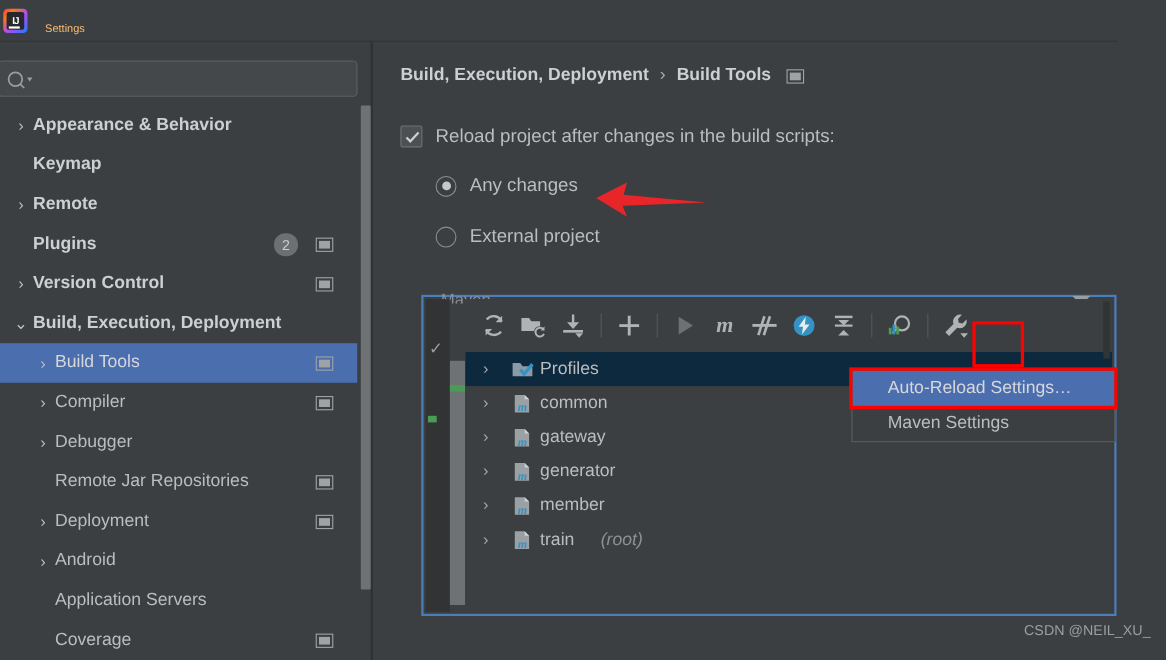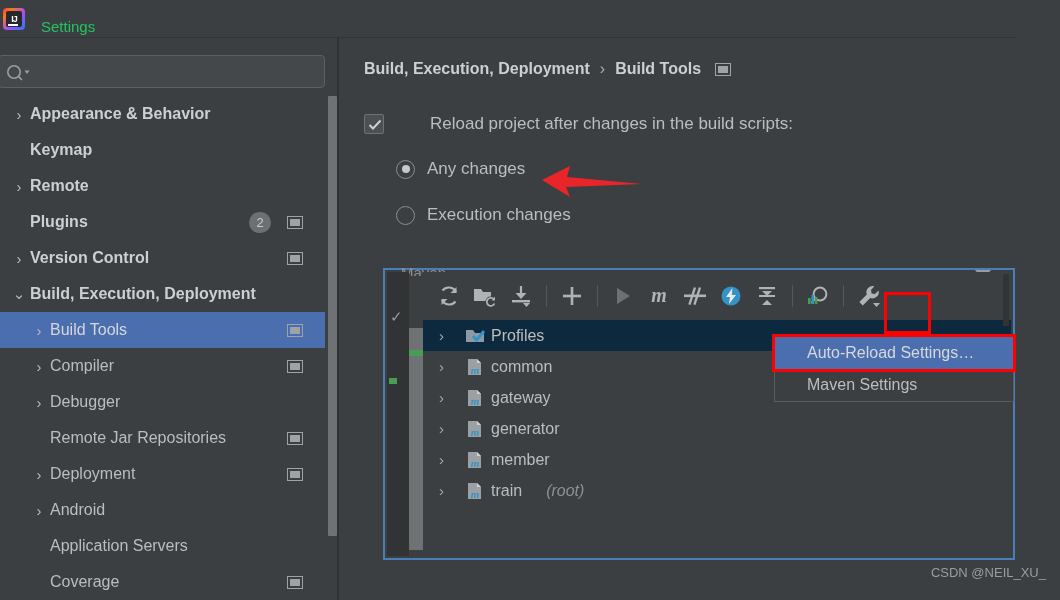--- a/index.html
+++ b/index.html
@@ -26,21 +26,21 @@
   .ij-logo .inner {
     position: absolute; left: 3px; top: 3px; width: 16px; height: 16px;
     background: #27282c; border-radius: 2px;
     color: #fff; font-size: 9px; font-weight: bold; font-family: "Liberation Sans", sans-serif;
     display: flex; align-items: center; justify-content: center; letter-spacing: -1px;
   }
   .ij-logo .underline {
     position: absolute; left: 5px; bottom: 4px; width: 10px; height: 2px; background: #fff;
   }
   .title-text {
-    margin-left: 16px; color: #22c55e; font-size: 15px; margin-top: 15px;
+    margin-left: 16px; color: #fdba74; font-size: 10px; margin-top: 15px;
   }
 
   
   .searchwrap {
     position: absolute; left: 0; top: 52px; width: 325px; height: 38px;
   }
   .searchbox {
     position: absolute; left: -2px; top: 3px; width: 327px; height: 33px;
     background: #45484a; border: 1px solid #5e6060; border-radius: 4px;
   }
@@ -94,21 +94,21 @@
   }
   .breadcrumb .sep { margin: 0 10px; color: #a9acae; font-weight: normal; }
   .bc-chip {
     margin-left: 14px; position: relative; width: 16px; height: 13px; border: 1px solid #a0a3a6;
   }
   .bc-chip::after {
     content: ""; position: absolute; left: 2px; top: 2px; right: 2px; bottom: 2px; background: #a0a3a6;
   }
 
   .opt-check {
-    position: absolute; left: 25px; top: 76px; display: flex; align-items: center; gap: 34px;
+    position: absolute; left: 25px; top: 76px; display: flex; align-items: center;
   }
   .cbox {
     width: 20px; height: 20px; background: #4d5052; border: 1px solid #6f7274; border-radius: 2px;
     position: relative; flex: none;
   }
   .cbox svg { position: absolute; left: 2px; top: 2px; }
   .opt-check .txt { margin-left: 12px; color: #bbbdbf; font-size: 17px; }
 
   .radio-row { position: absolute; display: flex; align-items: center; }
   .radio {
@@ -314,21 +314,21 @@
       <div class="txt">Reload project after changes in the build scripts:</div>
     </div>
 
     <div class="radio-row" style="left:57px; top:121px;">
       <div class="radio on"></div>
       <div class="txt">Any changes</div>
     </div>
 
     <div class="radio-row" style="left:57px; top:167px;">
       <div class="radio"></div>
-      <div class="txt">Execution changes</div>
+      <div class="txt">External project</div>
     </div>
 
     <div class="sub-note">Changes outside the IDE or from version control.</div>
   </div>
 
   <div class="red-arrow">
     <svg width="104" height="42" viewBox="0 0 104 42">
       <path d="M2 22 L30 8 L27 19 L102 26 L26 29 L30 39 Z" fill="#e8262a"></path>
     </svg>
   </div>

